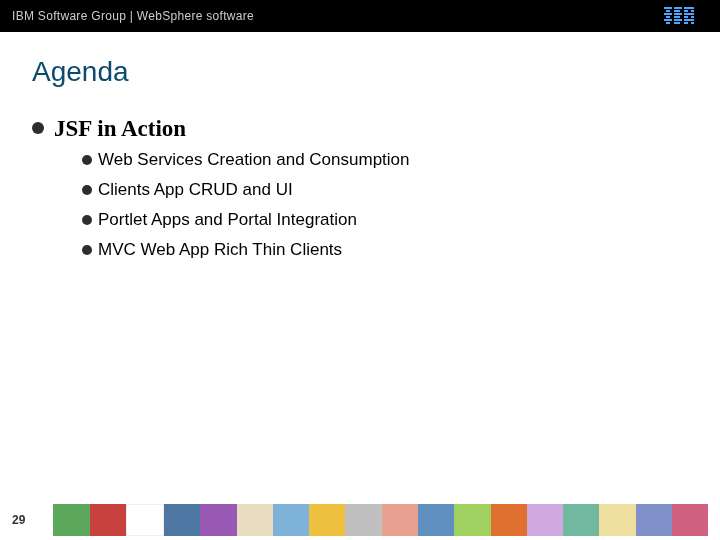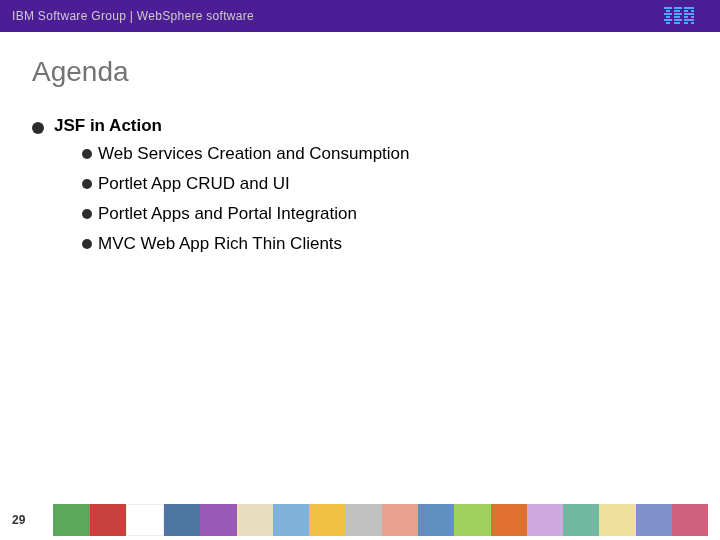--- a/index.html
+++ b/index.html
@@ -10,21 +10,21 @@
       font-family: Arial, Helvetica, sans-serif;
       background: #ffffff;
       overflow: hidden;
       position: relative;
     }
 
     
     .header-bar {
       width: 100%;
       height: 32px;
-      background: #4c1d95;
+      background: #000000;
       display: flex;
       align-items: center;
       justify-content: space-between;
       padding: 0 12px;
     }
 
     .header-title {
       color: #cccccc;
       font-size: 12px;
       letter-spacing: 0.3px;
@@ -37,21 +37,21 @@
     }
 
     
     .main-content {
       padding: 24px 32px 0 32px;
     }
 
     .page-title {
       font-size: 28px;
       font-weight: normal;
-      color: #737373;
+      color: #0c4a6e;
       margin-bottom: 28px;
       font-family: Arial, Helvetica, sans-serif;
     }
 
     
     .level1-item {
       display: flex;
       align-items: flex-start;
       gap: 10px;
       margin-bottom: 16px;
@@ -60,23 +60,24 @@
     .bullet-l1 {
       width: 12px;
       height: 12px;
       background: #2d2d2d;
       border-radius: 50%;
       flex-shrink: 0;
       margin-top: 6px;
     }
 
     .level1-label {
-      font-size: 17px;
+      font-size: 23px;
       font-weight: bold;
       color: #000000;
+      font-family: Liberation Serif, serif;
     }
 
     
     .level2-list {
       list-style: none;
       padding-left: 28px;
       margin-top: 8px;
     }
 
     .level2-item {
@@ -195,21 +196,21 @@
     <div>
       <div class="level1-label">JSF in Action</div>
 
       <ul class="level2-list">
         <li class="level2-item">
           <div class="bullet-l2"></div>
           <span class="level2-label">Web Services Creation and Consumption</span>
         </li>
         <li class="level2-item">
           <div class="bullet-l2"></div>
-          <span class="level2-label">Portlet App CRUD and UI</span>
+          <span class="level2-label">Clients App CRUD and UI</span>
         </li>
         <li class="level2-item">
           <div class="bullet-l2"></div>
           <span class="level2-label">Portlet Apps and Portal Integration</span>
         </li>
         <li class="level2-item">
           <div class="bullet-l2"></div>
           <span class="level2-label">MVC Web App Rich Thin Clients</span>
         </li>
       </ul>

